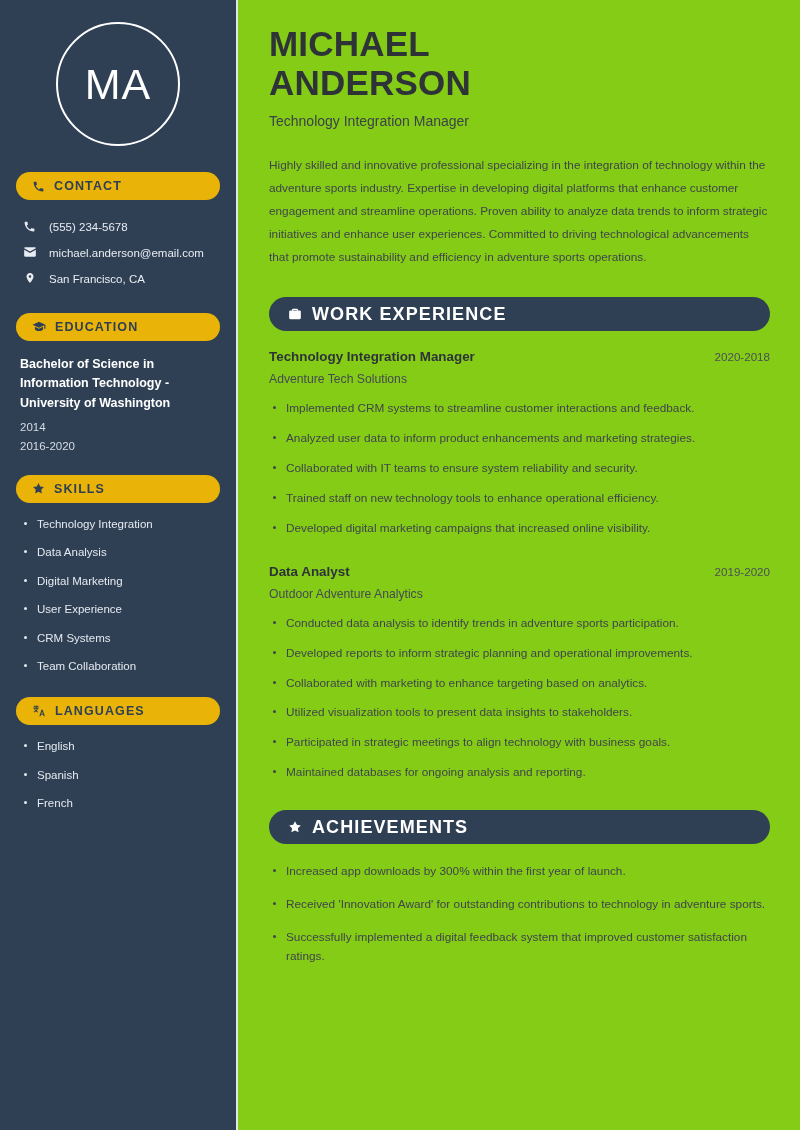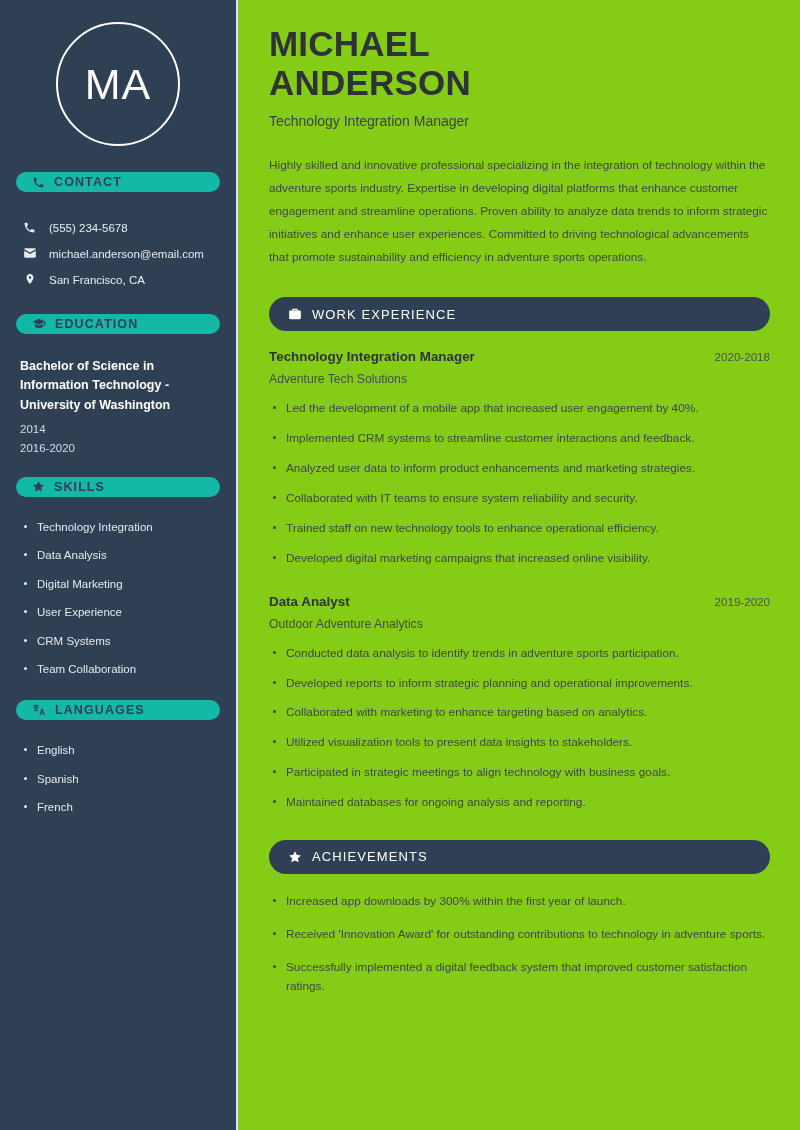--- a/index.html
+++ b/index.html
@@ -49,29 +49,29 @@
     align-items: center;
     justify-content: center;
     color: #ffffff;
     font-size: 43px;
     font-weight: 400;
     letter-spacing: 1px;
     box-sizing: border-box;
   }
 
   .pill-light {
-    background: #14b8a6;
+    background: #eab308;
     border-radius: 20px;
-    height: 20px;
+    height: 28px;
     display: flex;
     align-items: center;
     gap: 9px;
     padding: 0 16px;
     box-sizing: border-box;
-    margin-bottom: 23px;
+    margin-bottom: 14px;
   }
   .pill-light .pill-label {
     color: #2f4055;
     font-size: 12.5px;
     font-weight: bold;
     letter-spacing: 1.1px;
   }
   .pill-light svg { display: block; }
 
   .contact-list { margin-bottom: 22px; }
@@ -166,22 +166,22 @@
     height: 34px;
     display: flex;
     align-items: center;
     gap: 10px;
     padding: 0 19px;
     box-sizing: border-box;
     margin: 28px 0 18px 0;
   }
   .pill-dark .pill-label {
     color: #ffffff;
-    font-size: 13px;
-    font-weight: normal;
+    font-size: 18px;
+    font-weight: bold;
     letter-spacing: 1.1px;
   }
   .pill-dark svg { display: block; }
 
   .job-head {
     display: flex;
     justify-content: space-between;
     align-items: baseline;
   }
   .job-role {
@@ -344,21 +344,20 @@
       <span class="pill-label">WORK EXPERIENCE</span>
     </div>
 
     <div class="job-block">
       <div class="job-head">
         <span class="job-role">Technology Integration Manager</span>
         <span class="job-dates">2020-2018</span>
       </div>
       <div class="job-company">Adventure Tech Solutions</div>
       <ul class="main-bullets">
-        <li>Led the development of a mobile app that increased user engagement by 40%.</li>
         <li>Implemented CRM systems to streamline customer interactions and feedback.</li>
         <li>Analyzed user data to inform product enhancements and marketing strategies.</li>
         <li>Collaborated with IT teams to ensure system reliability and security.</li>
         <li>Trained staff on new technology tools to enhance operational efficiency.</li>
         <li>Developed digital marketing campaigns that increased online visibility.</li>
       </ul>
     </div>
 
     <div class="job-block">
       <div class="job-head">

